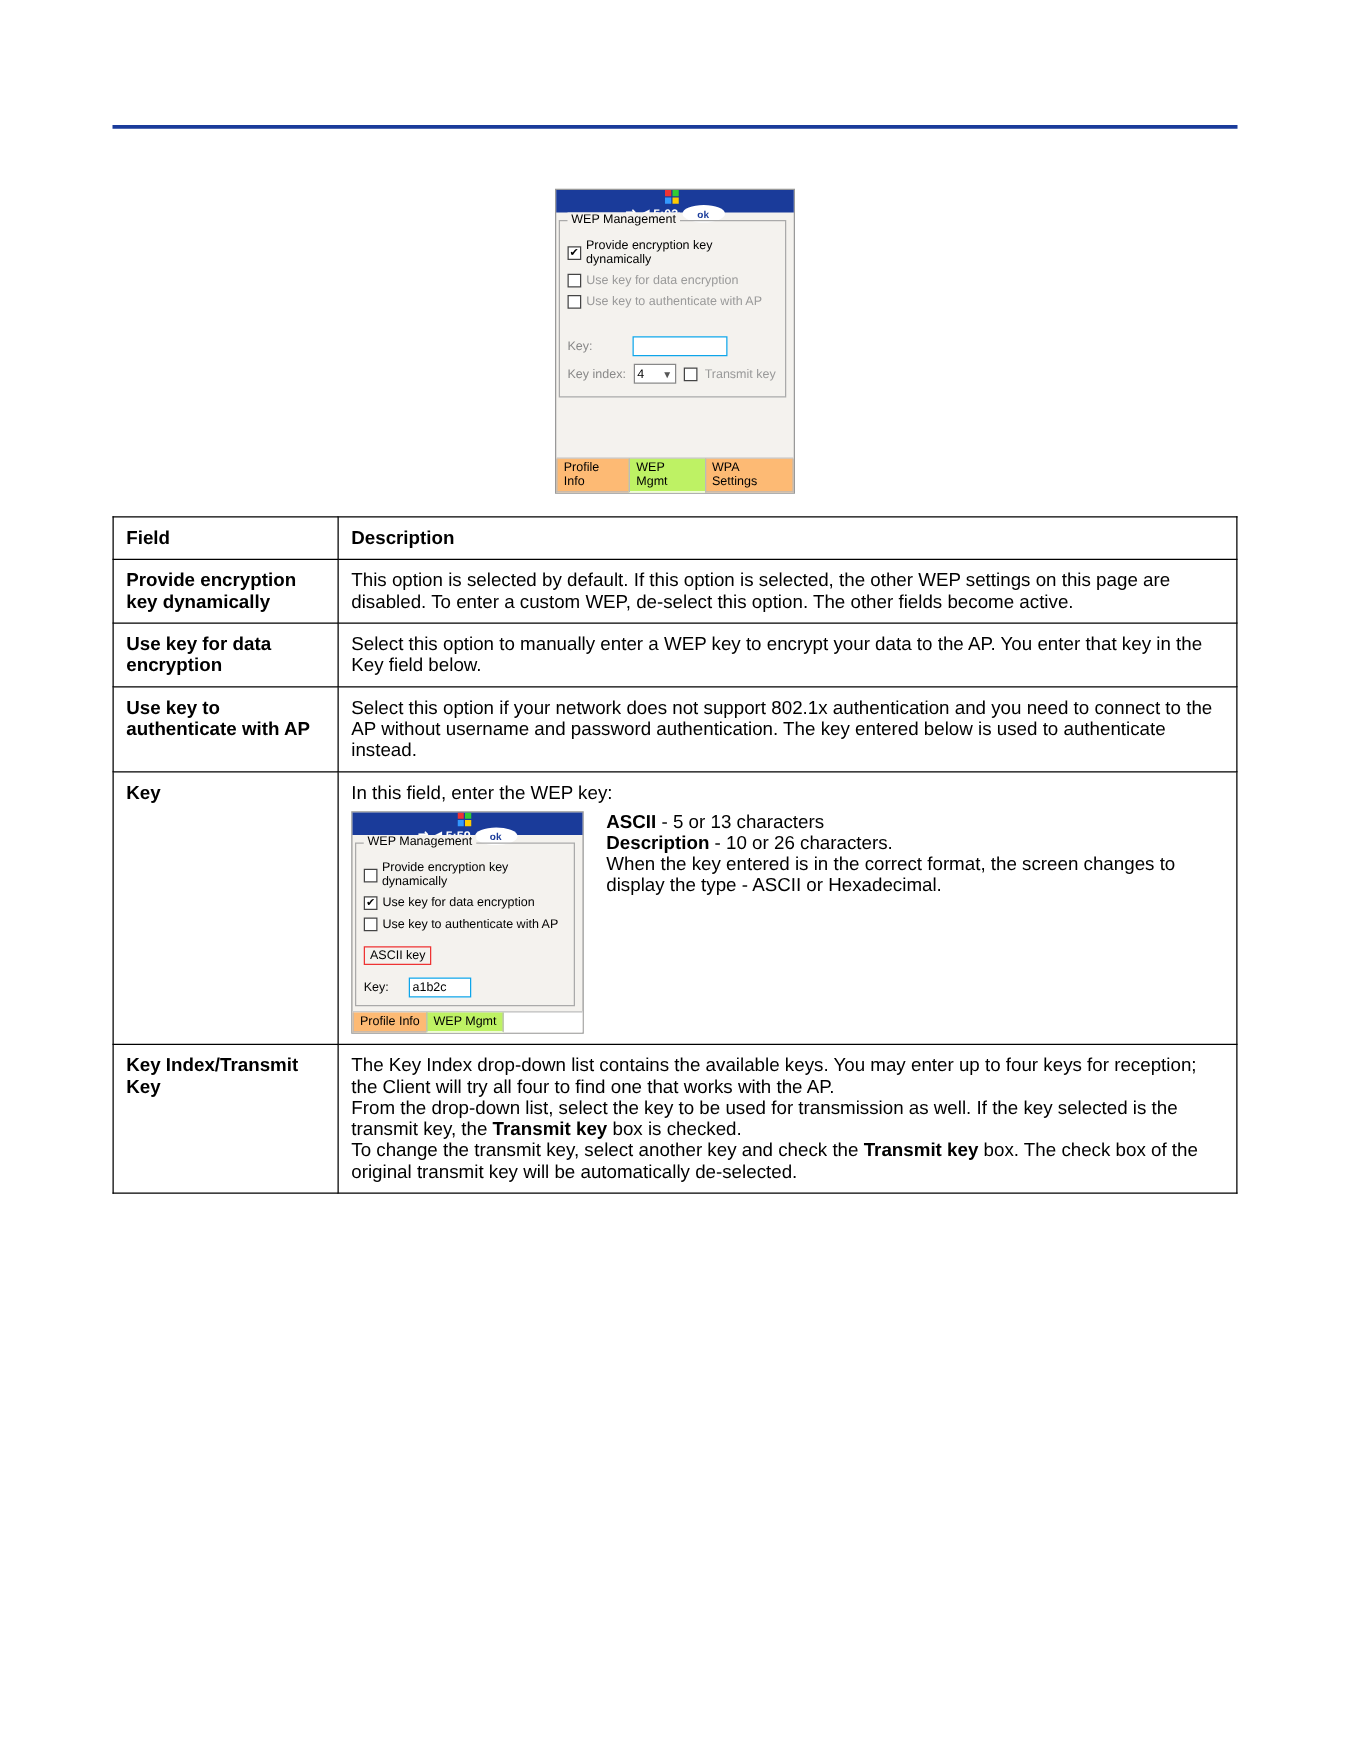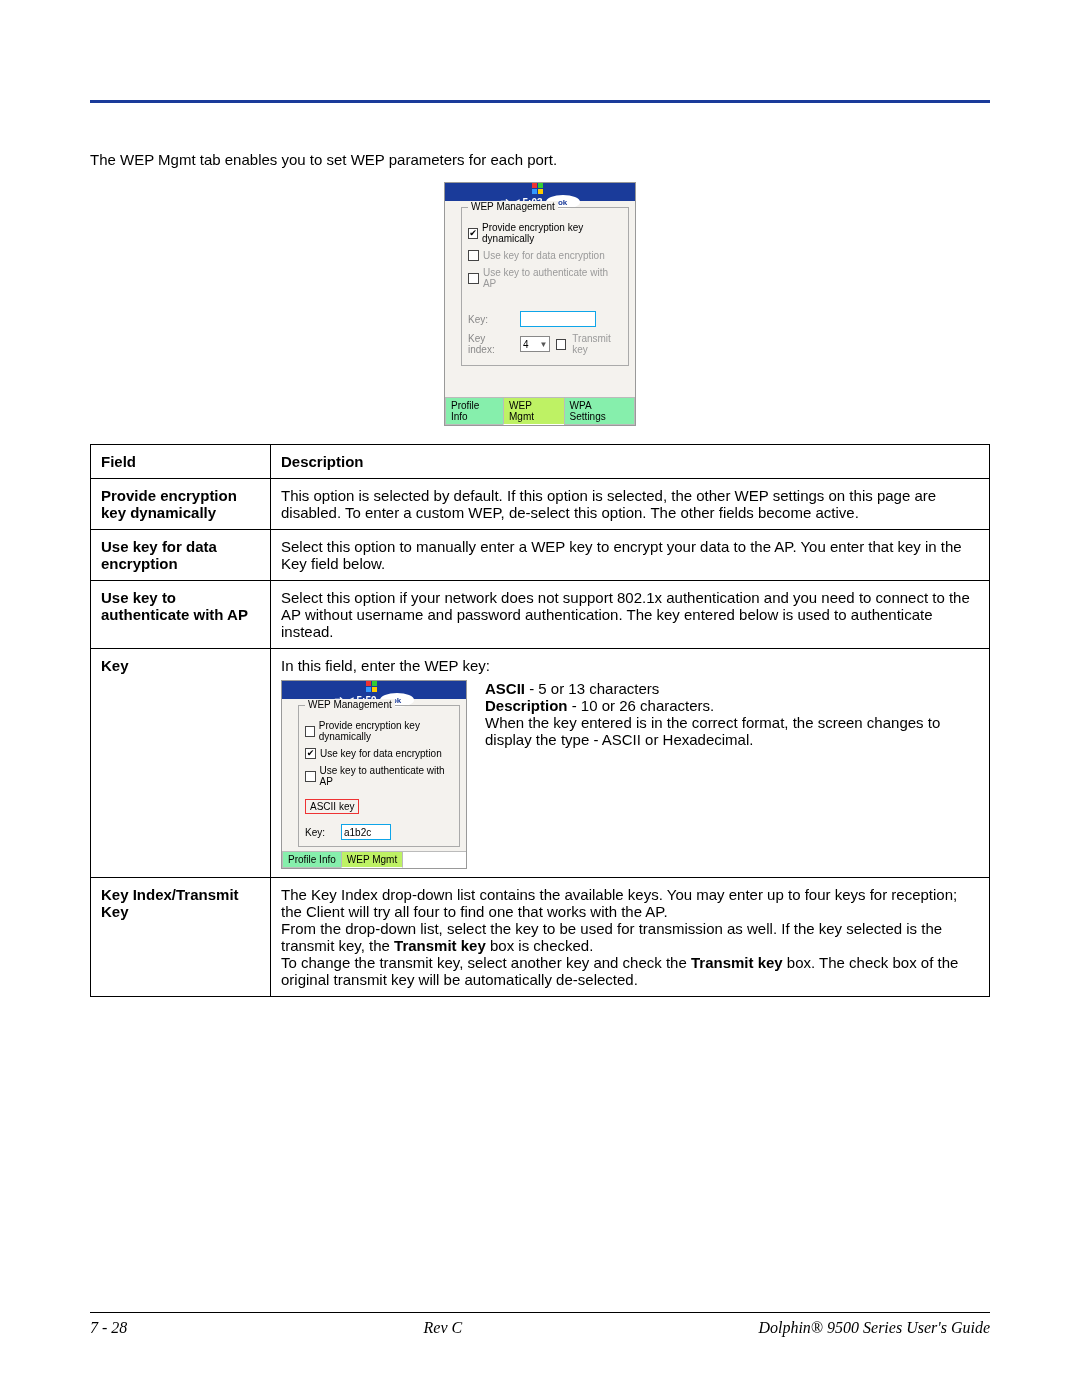--- a/index.html
+++ b/index.html
@@ -11,33 +11,33 @@
   .fig1-wrap { width: 100%; display: flex; justify-content: center; margin-bottom: 18px; }
 
   
   .device { width: 192px; border: 1px solid #999; background: #f4f2ee; font-family: Tahoma, Arial, sans-serif; font-size: 10px; }
   .dev-title { background: #1a3b9a; color: #fff; height: 18px; display: flex; align-items: center; padding: 0 4px; flex-direction: column; }
   .win-icon { width: 12px; height: 12px; margin-right: 4px; display: inline-block; }
   .win-icon svg { width: 12px; height: 12px; display: block; }
   .dev-title-text { font-weight: bold; flex: 1; white-space: nowrap; overflow: hidden; }
   .dev-status { display: flex; align-items: center; gap: 3px; font-weight: bold; }
   .ok-badge { width: 34px; height: 14px; border-radius: 50%; background: #fff; color: #1a3b9a; font-size: 8px; font-weight: bold; display: flex; align-items: center; justify-content: center; }
-  .dev-body { padding: 6px 6px 4px 16px; position: relative; min-height: 196px; }
+  .dev-body { padding: 6px 6px 4px 2px; position: relative; min-height: 196px; }
   .groupbox { border: 1px solid #aaa; padding: 8px 6px 10px 6px; position: relative; }
   .groupbox-legend { position: absolute; top: -7px; left: 6px; background: #f4f2ee; padding: 0 3px; font-size: 10px; }
   .chk-row { display: flex; align-items: center; gap: 4px; margin: 6px 0; font-size: 10px; }
   .chk { width: 11px; height: 11px; border: 1px solid #444; background: #fff; display: flex; align-items: center; justify-content: center; font-size: 9px; line-height: 1; }
   .disabled-text { color: #9a9a9a; }
   .kv-row { display: flex; align-items: center; gap: 6px; margin-top: 22px; font-size: 10px; }
   .kv-row label { color: #888; min-width: 46px; }
   .textbox { height: 16px; border: 1px solid #0ea5e9; background: #fff; flex: 0 0 76px; }
   .dropdown { height: 16px; border: 1px solid #888; background: #fff; width: 34px; display: flex; align-items: center; justify-content: space-between; padding: 0 2px; font-size: 10px; }
   .dd-arrow { font-size: 8px; color: #555; }
   .tabbar { display: flex; border-top: 1px solid #bbb; background: #fff; }
-  .tab { border: 1px solid #bbb; border-top: none; padding: 2px 5px; font-size: 10px; background: #86efac; }
+  .tab { border: 1px solid #bbb; border-top: none; padding: 2px 5px; font-size: 10px; background: #fdba74; }
   .tab + .tab { margin-left: -1px; }
   .tab.active { background: #bef264; border-bottom: 1px solid #fff; }
 
   
   table.desc { width: 100%; border-collapse: collapse; font-size: 15px; }
   table.desc th, table.desc td { border: 1px solid #000; padding: 8px 10px; vertical-align: top; text-align: left; }
   table.desc th { font-weight: bold; }
   .fld { font-weight: bold; width: 180px; }
 
   
@@ -52,21 +52,20 @@
   .footer { position: absolute; left: 90px; right: 90px; bottom: 60px; }
   .footer-rule { border-top: 1px solid #000; margin-bottom: 6px; }
   .footer-row { display: flex; justify-content: space-between; font-family: "Times New Roman", Times, serif; font-style: italic; font-size: 16px; }
 </style>
 </head>
 <body>
 
 <div class="page">
   <div class="top-rule"></div>
 
-  <p class="intro">The WEP Mgmt tab enables you to set WEP parameters for each port.</p>
 
   <div class="fig1-wrap">
     <div class="device">
       <div class="dev-title">
         <span class="win-icon">
           <svg viewBox="0 0 12 12">
               <rect x="0" y="0" width="5" height="5" fill="#e33"></rect>
               <rect x="6" y="0" width="5" height="5" fill="#3c3"></rect>
               <rect x="0" y="6" width="5" height="5" fill="#39f"></rect>
               <rect x="6" y="6" width="5" height="5" fill="#fc0"></rect>
@@ -203,21 +202,13 @@
           <span>From the drop-down list, select the key to be used for transmission as well. If the key selected is the transmit key, the </span><b>Transmit key</b><span> box is checked.</span>
         </div>
         <div>
           <span>To change the transmit key, select another key and check the </span><b>Transmit key</b><span> box. The check box of the original transmit key will be automatically de-selected.</span>
         </div>
       </td>
     </tr>
   </tbody>
     </table>
 
-  <div class="footer">
-    <div class="footer-rule"></div>
-    <div class="footer-row">
-      <span>7 - 28</span>
-      <span>Rev C</span>
-      <span>Dolphin® 9500 Series User's Guide</span>
-    </div>
-  </div>
 </div>
 
 </body></html>

